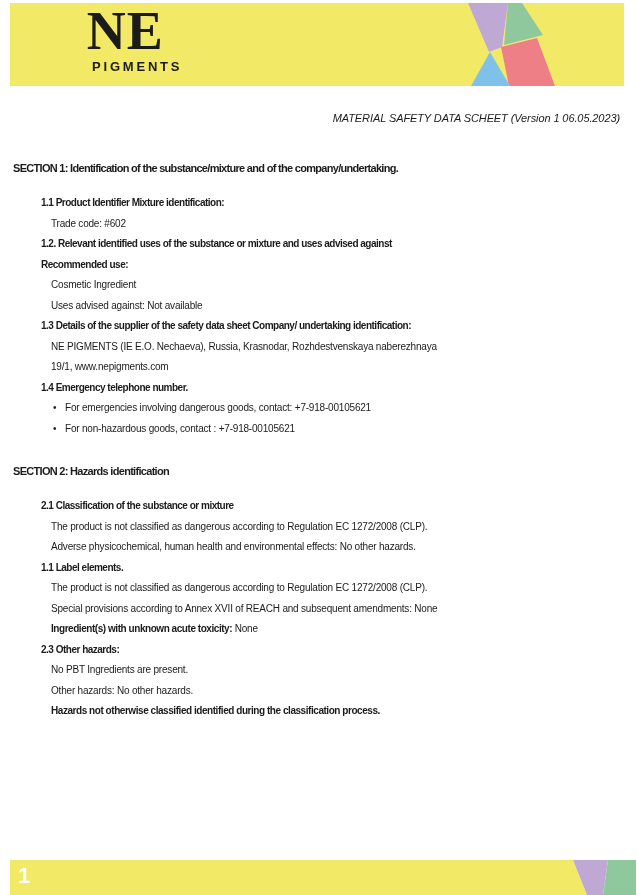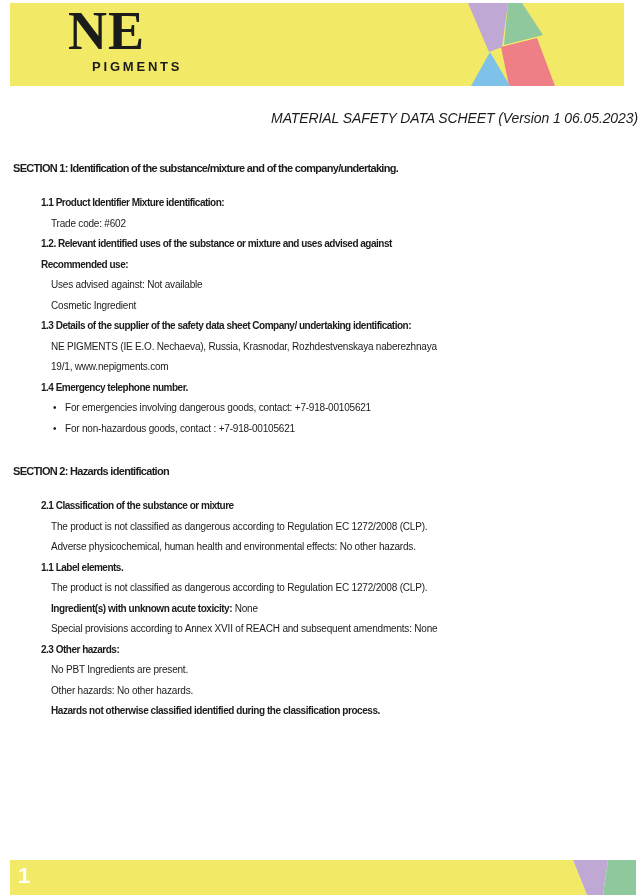--- a/index.html
+++ b/index.html
@@ -4,36 +4,36 @@
 <style>
   html,body { margin:0; padding:0; background:#ffffff; }
   .page {
     position:relative; width:638px; height:895px; background:#ffffff;
     overflow:hidden; font-family:"Liberation Sans", sans-serif; color:#1b1b1b;
   }
 
   
   .header-band { position:absolute; left:10px; top:3px; width:614px; height:83px; }
   .header-band svg { position:absolute; left:0; top:0; width:614px; height:83px; display:block; }
-  .logo { position:absolute; left:58px; top:4px; text-align:left; color:#1b1b1b; }
+  .logo { position:absolute; left:58px; top:4px; text-align:center; color:#1b1b1b; }
   .logo-ne {
     font-family:"Liberation Serif", serif; font-weight:700; font-size:54px;
     line-height:48px; letter-spacing:1px;
   }
   .logo-pigments {
     font-weight:800; font-size:13px; letter-spacing:2.8px; margin-top:4px;
     font-family:"Liberation Sans", sans-serif;
     padding-left:24px;
   }
 
   
   .content { position:absolute; top:110px; left:0; width:638px; }
   .meta {
-    text-align:right; font-style:italic;
-    font-size:14px; letter-spacing:-0.1px; line-height:16px;
+    text-align:right; padding-right:18px; font-style:italic;
+    font-size:11px; letter-spacing:-0.1px; line-height:16px;
   }
   .section-title {
     margin:32px 0 0 13px; font-weight:700; font-size:11px;
     letter-spacing:-0.7px; line-height:20px; white-space:nowrap;
   }
   .section-title.s2 { margin-top:22px; }
   .subsection { margin:15px 0 0 41px; font-size:10px; line-height:20.5px; letter-spacing:-0.2px; }
   .subsection.gap16 { margin-top:0; }
   .sub-heading { font-weight:700; letter-spacing:-0.5px; white-space:nowrap; }
   .sub-body { margin-left:10px; }
@@ -78,22 +78,22 @@
       <div class="sub-heading">1.1 Product Identifier Mixture identification:</div>
       <div class="sub-body">
         <div class="body-line">Trade code: #602</div>
       </div>
     </div>
 
     <div class="subsection gap16">
       <div class="sub-heading">1.2. Relevant identified uses of the substance or mixture and uses advised against</div>
       <div class="sub-heading">Recommended use:</div>
       <div class="sub-body">
+        <div class="body-line">Cosmetic Ingredient</div>
         <div class="body-line">Uses advised against: Not available</div>
-        <div class="body-line">Cosmetic Ingredient</div>
       </div>
     </div>
 
     <div class="subsection gap16">
       <div class="sub-heading">1.3 Details of the supplier of the safety data sheet Company/ undertaking identification:</div>
       <div class="sub-body">
         <div class="body-line">NE PIGMENTS (IE E.O. Nechaeva), Russia, Krasnodar, Rozhdestvenskaya naberezhnaya</div>
         <div class="body-line"><span>19/1, </span><span>www.nepigments.com</span></div>
       </div>
     </div>
@@ -117,22 +117,22 @@
       <div class="sub-body">
         <div class="body-line">The product is not classified as dangerous according to Regulation EC 1272/2008 (CLP).</div>
         <div class="body-line">Adverse physicochemical, human health and environmental effects: No other hazards.</div>
       </div>
     </div>
 
     <div class="subsection gap16">
       <div class="sub-heading">1.1 Label elements.</div>
       <div class="sub-body">
         <div class="body-line">The product is not classified as dangerous according to Regulation EC 1272/2008 (CLP).</div>
+        <div class="body-line">Special provisions according to Annex XVII of REACH and subsequent amendments: None</div>
         <div class="body-line"><span class="bold-inline">Ingredient(s) with unknown acute toxicity:</span><span> None</span></div>
-        <div class="body-line">Special provisions according to Annex XVII of REACH and subsequent amendments: None</div>
       </div>
     </div>
 
     <div class="subsection gap16">
       <div class="sub-heading">2.3 Other hazards:</div>
       <div class="sub-body">
         <div class="body-line">No PBT Ingredients are present.</div>
         <div class="body-line">Other hazards: No other hazards.</div>
         <div class="body-line bold-line">Hazards not otherwise classified identified during the classification process.</div>
       </div>

